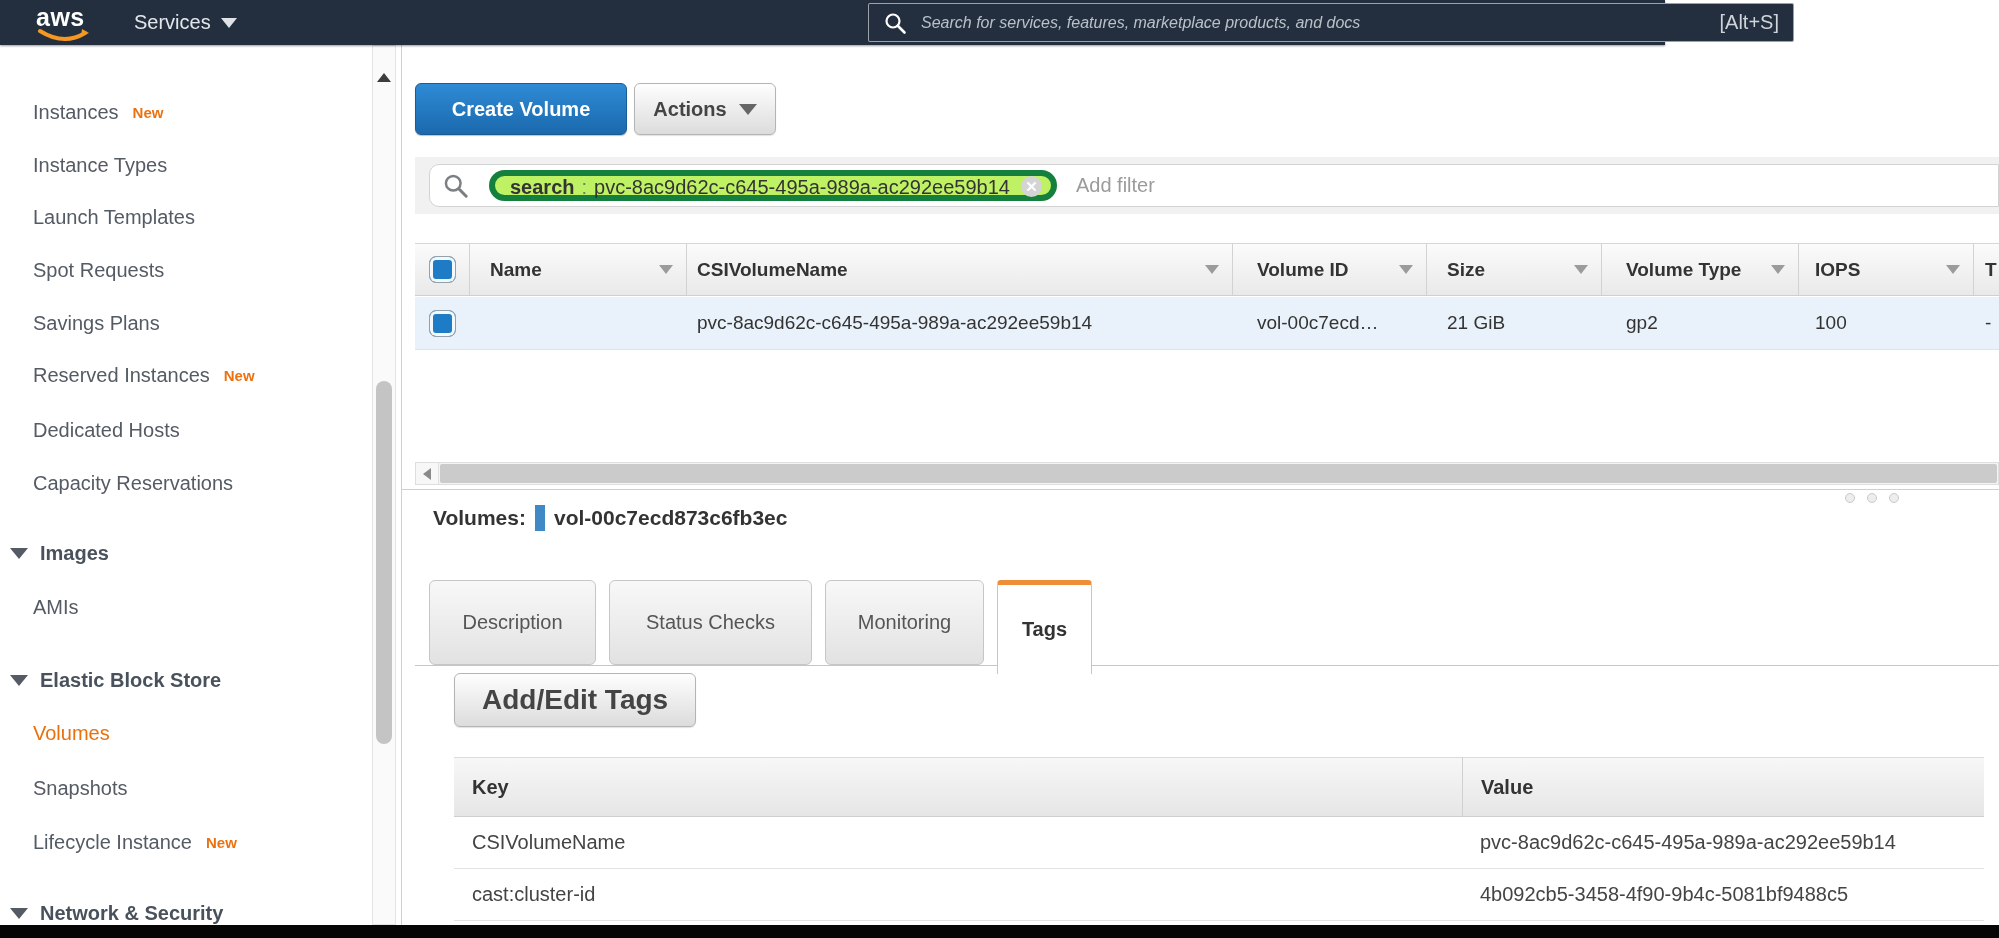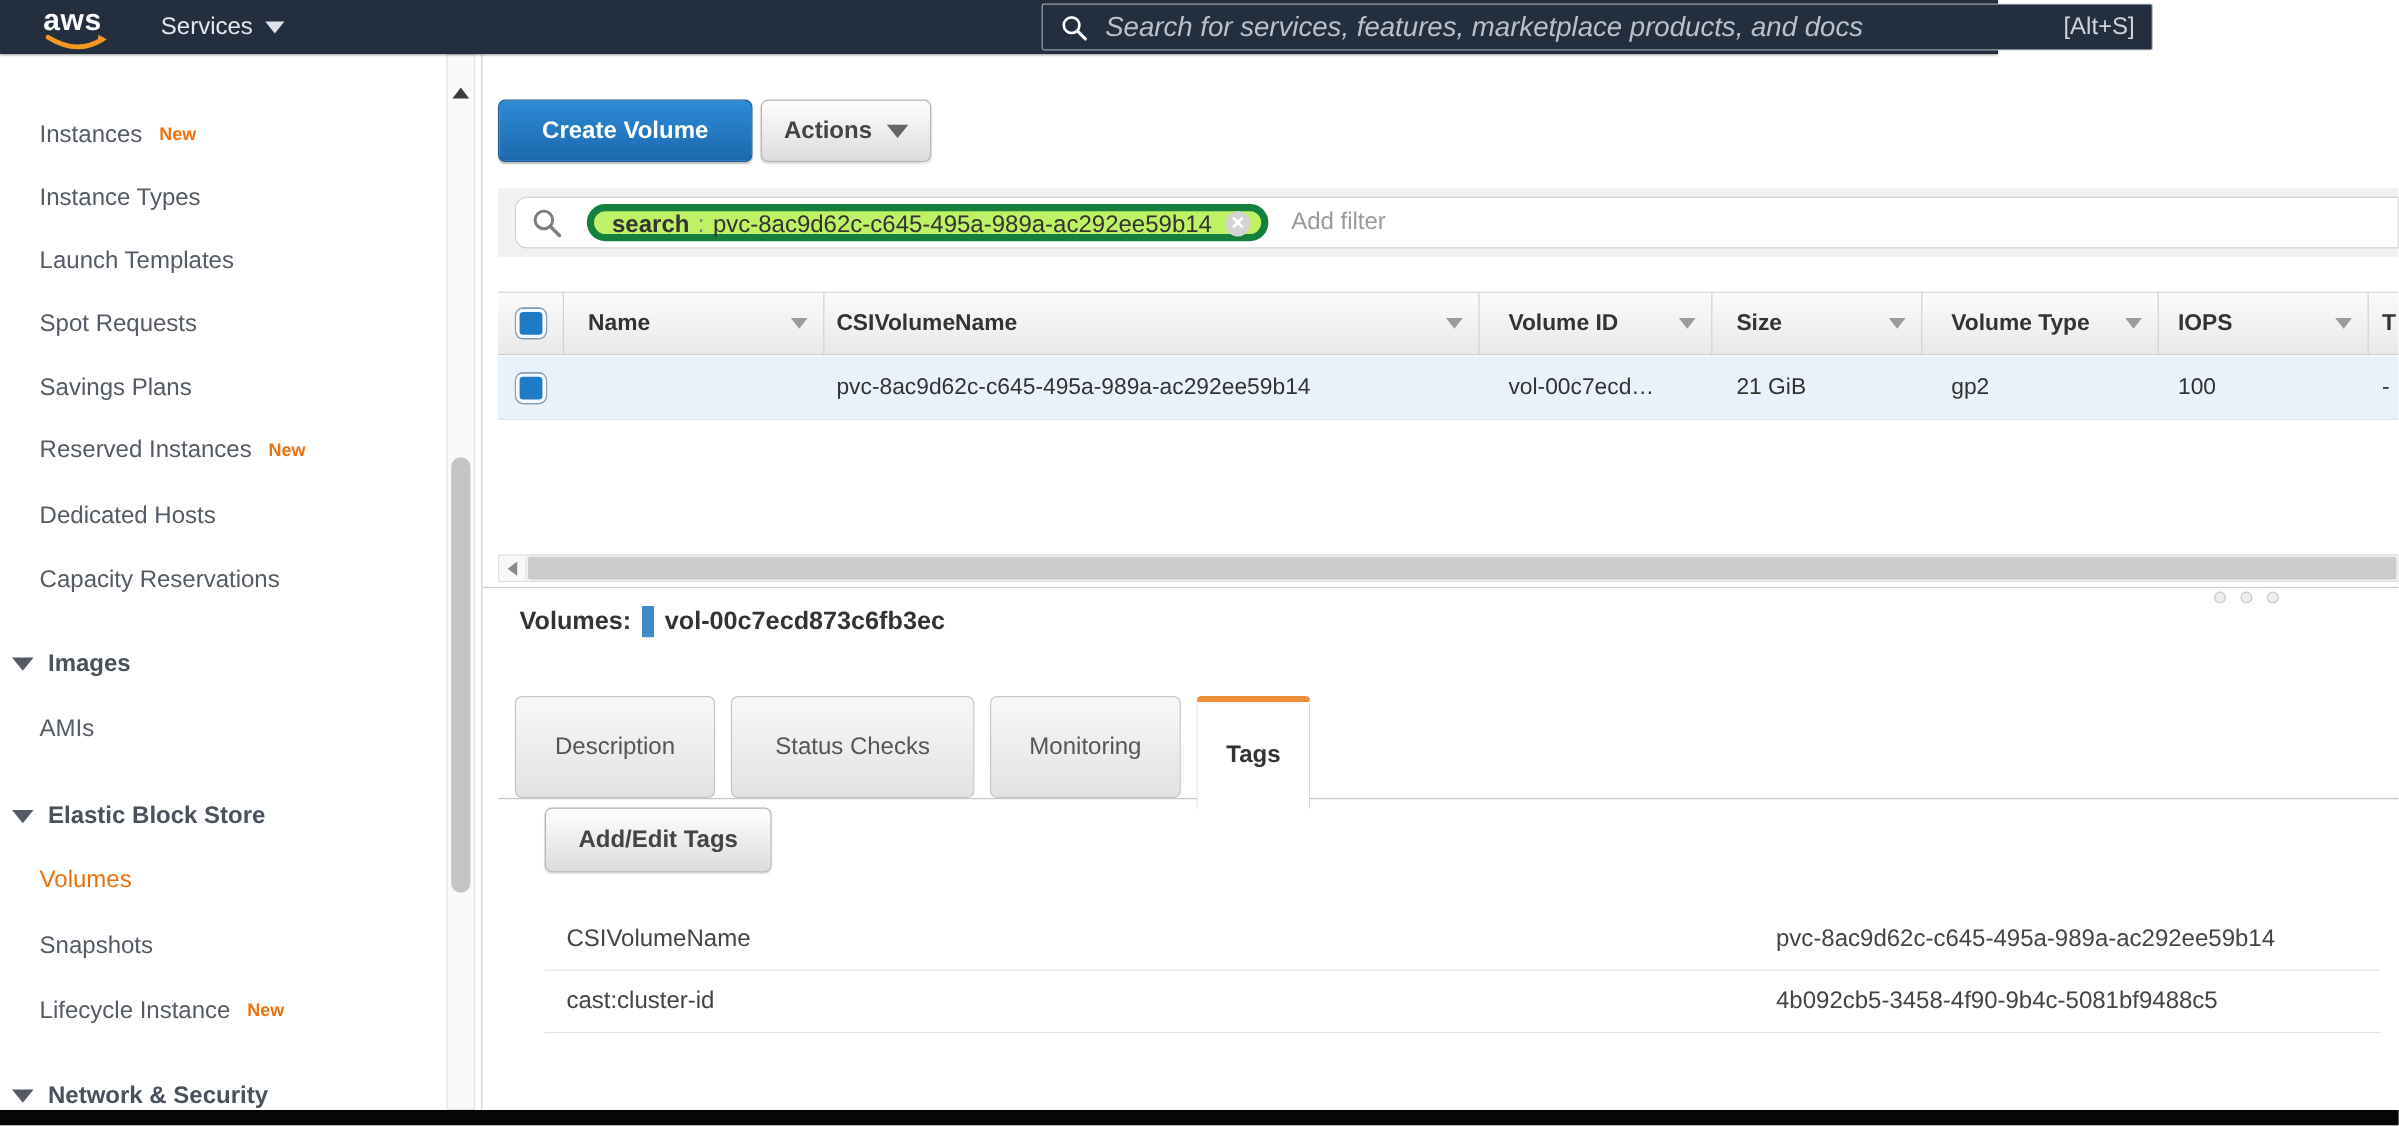--- a/index.html
+++ b/index.html
@@ -15,21 +15,21 @@
   .aws-logo { position:absolute; left:36px; top:4px; width:58px; height:38px; cursor:pointer; }
   .aws-logo .aws-text { color:#fff; font-weight:bold; font-size:25px; letter-spacing:.5px; line-height:26px; }
   .aws-smile { position:absolute; left:2px; top:24px; width:52px; height:16px; }
   .services { position:absolute; left:126px; top:0; height:45px; display:flex; align-items:center; gap:10px;
     color:#e3e7ec; font-size:20px; cursor:pointer; padding:0 8px; }
   .caret-down-w { width:0; height:0; border-left:8px solid transparent; border-right:8px solid transparent; border-top:10px solid #dfe3e8; }
   .nav-search { position:absolute; left:868px; top:3px; width:926px; height:39px;
     background:#232f3e; border:1px solid rgba(255,255,255,.55); border-radius:2px;
     display:flex; align-items:center; padding:0 14px; gap:12px; }
   .nav-search input { flex:1; background:transparent; border:none; outline:none;
-    font-size:23px; color:#dfe3e8; font-family:"Liberation Sans", sans-serif; }
+    font-size:16px; color:#dfe3e8; font-family:"Liberation Sans", sans-serif; }
   .nav-search input::placeholder { color:#b9c0c8; font-style:italic; }
   .nav-shortcut { color:#cfd4da; font-size:20px; }
 
   
   .sidebar { position:absolute; top:45px; left:0; width:402px; bottom:13px; background:#fff;
     border-right:1px solid #d0d0d0; z-index:5; }
   .sb-item, .sb-section { position:absolute; left:0; height:26px; display:flex; align-items:center;
     font-size:20px; color:#545b64; cursor:pointer; white-space:nowrap; }
   .sb-item { padding-left:33px; }
   .sb-section { padding-left:10px; gap:12px; font-weight:bold; color:#49525c; }
@@ -111,21 +111,21 @@
   .sel-marker { width:10px; height:26px; background:#3f8ac6; }
 
   .tabs { position:absolute; left:27px; top:535px; height:95px; display:flex; gap:13px; z-index:2; }
   .tabs-baseline { position:absolute; left:13px; right:0; top:620px; height:1px; background:#c6c6c6; z-index:1; }
   .tab { height:85px; display:flex; align-items:center; justify-content:center; font-size:20px; color:#555;
     background:linear-gradient(#f8f8f8,#e2e2e2); border:1px solid #c6c6c6; border-radius:6px; cursor:pointer; }
   .tab-active { height:94px; background:#fff; border:1px solid #c6c6c6; border-bottom:none;
     border-top:5px solid #ee8e38; border-radius:4px 4px 0 0; font-weight:bold; color:#333; position:relative; z-index:3; }
   .w-desc { width:167px; } .w-status { width:203px; } .w-mon { width:159px; } .w-tags { width:95px; }
 
-  .btn-addtags { position:absolute; left:52px; top:628px; height:54px; padding:0 27px; font-size:20px; }
+  .btn-addtags { position:absolute; left:52px; top:628px; height:54px; padding:0 27px; font-size:28px; }
 
   .tags-table { position:absolute; left:52px; top:712px; width:1530px; }
   .tt-header { height:60px; background:linear-gradient(#f7f7f7,#e6e6e6);
     border-top:1px solid #dcdcdc; border-bottom:1px solid #cfcfcf; display:flex; align-items:center; }
   .tt-key { width:1008px; padding-left:18px; }
   .tt-val { flex:1; padding-left:18px; }
   .tt-header .tt-val { border-left:1px solid #d0d0d0; height:60px; display:flex; align-items:center; }
   .tt-header div { font-weight:bold; font-size:20px; color:#333; }
   .tt-row { height:52px; display:flex; align-items:center; border-bottom:1px solid #e3e3e3; font-size:20px; color:#444; }
 
@@ -307,20 +307,24 @@
   <div class="tabs">
     <div class="tab w-desc">Description</div>
     <div class="tab w-status">Status Checks</div>
     <div class="tab w-mon">Monitoring</div>
     <div class="tab tab-active w-tags">Tags</div>
   </div>
 
   <button class="btn btn-gray btn-addtags">Add/Edit Tags</button>
 
   <div class="tags-table">
+    <div class="tt-header">
+      <div class="tt-key">Key</div>
+      <div class="tt-val">Value</div>
+    </div>
     <div class="tt-row">
       <div class="tt-key">CSIVolumeName</div>
       <div class="tt-val">pvc-8ac9d62c-c645-495a-989a-ac292ee59b14</div>
     </div>
     <div class="tt-row">
       <div class="tt-key">cast:cluster-id</div>
       <div class="tt-val">4b092cb5-3458-4f90-9b4c-5081bf9488c5</div>
     </div>
   </div>
 </div>

